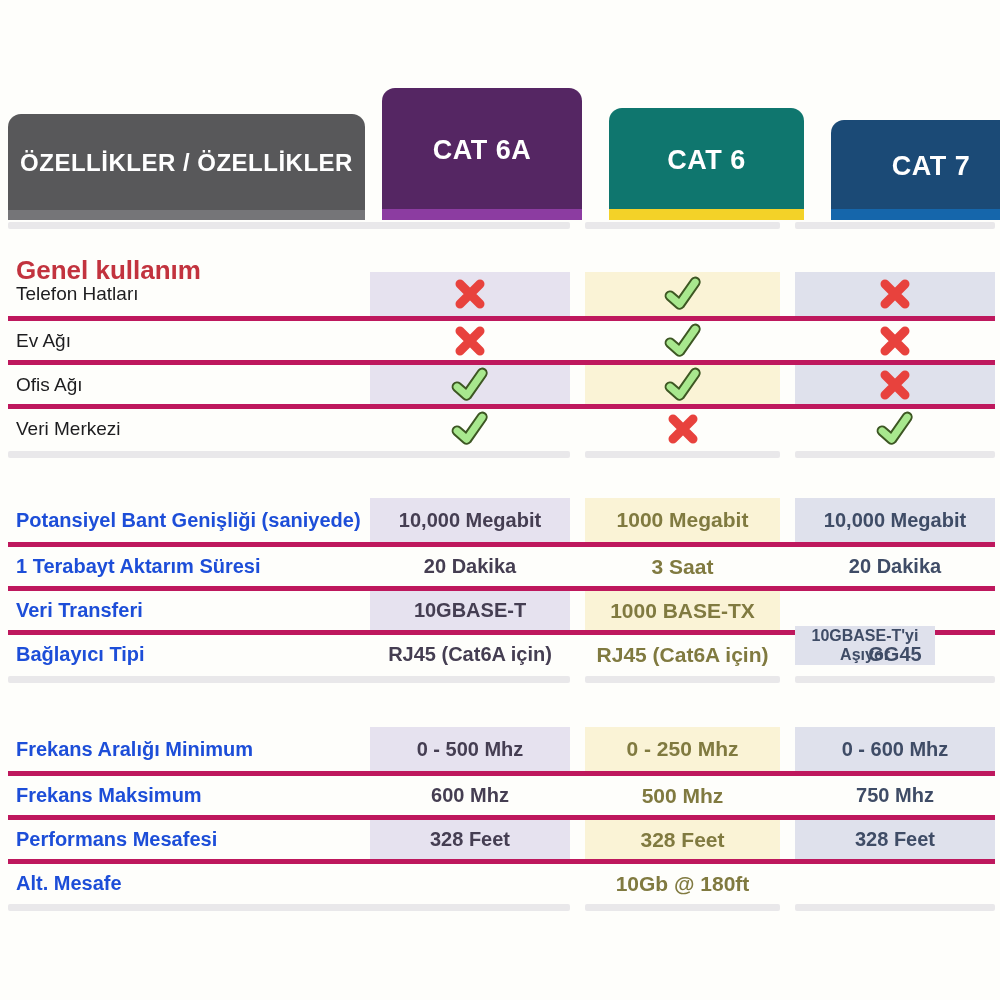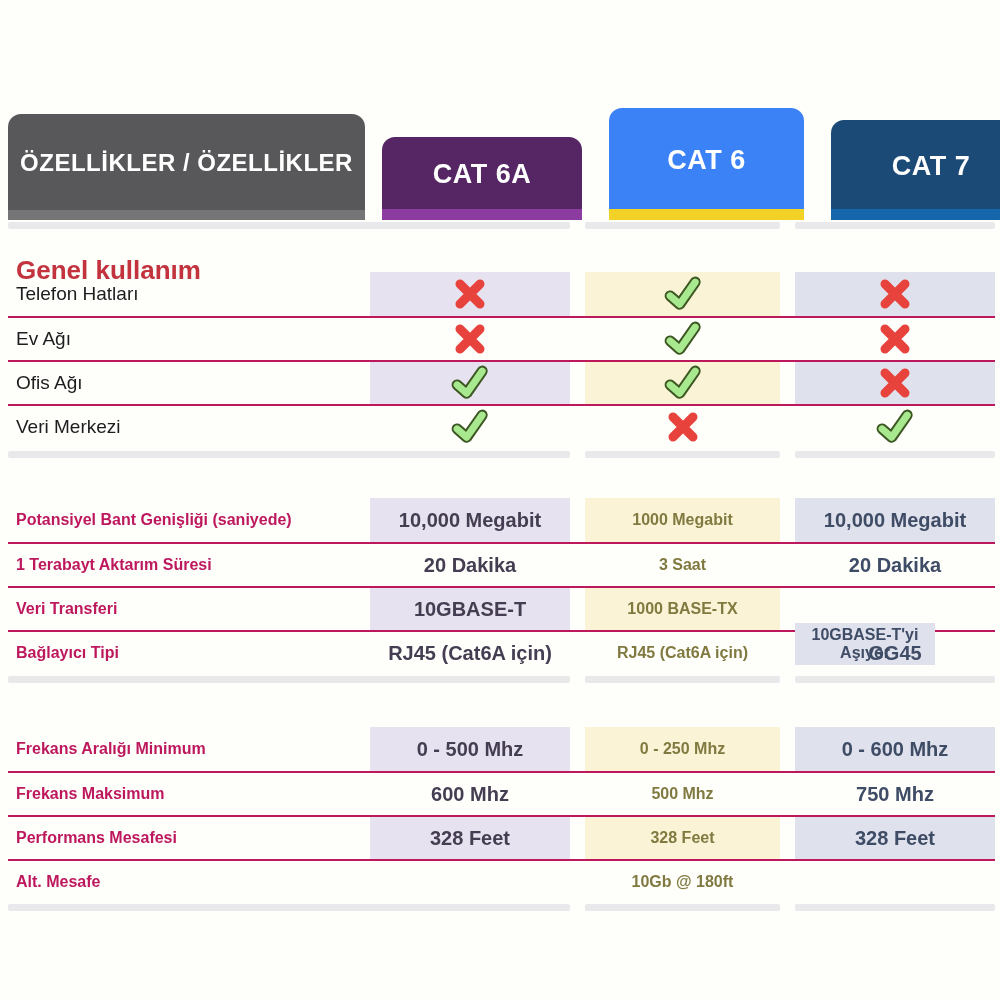--- a/index.html
+++ b/index.html
@@ -16,23 +16,23 @@
     display:flex;align-items:flex-end;height:112px;gap:12px;
   }
   .tab{
     position:relative;border-radius:13px 13px 0 0;overflow:hidden;
     display:flex;align-items:center;justify-content:center;
     color:#ffffff;font-weight:bold;letter-spacing:.5px;
   }
   .tab .strip{position:absolute;left:0;right:0;bottom:0;height:11px;}
   .tab-features{width:357px;height:106px;background:#58585a;font-size:24px;margin-right:5px;}
   .tab-features .strip{background:#757578;height:10px;}
-  .tab-cat6a{width:200px;height:83px;background:#552663;font-size:27px;margin-right:15px;}
+  .tab-cat6a{width:200px;height:132px;background:#552663;font-size:27px;margin-right:15px;}
   .tab-cat6a .strip{background:#8c3ca1;}
-  .tab-cat6{width:195px;height:112px;background:#3b82f6;font-size:27px;margin-right:15px;}
+  .tab-cat6{width:195px;height:112px;background:#0f766e;font-size:27px;margin-right:15px;}
   .tab-cat6 .strip{background:#f3d228;}
   .tab-cat7{width:200px;height:100px;background:#1b4a76;font-size:27px;}
   .tab-cat7 .strip{background:#1566ab;}
   .tab-text{position:relative;top:-4px;}
 
   
   .divider{position:absolute;left:8px;display:flex;height:7px;}
   .divider .seg1{width:562px;background:#e9e8ea;margin-right:15px;border-radius:2px;}
   .divider .seg2{width:195px;background:#e9e8ea;margin-right:15px;border-radius:2px;}
   .divider .seg3{width:200px;background:#e9e8ea;border-radius:2px;}
@@ -41,33 +41,33 @@
   
   .section-heading{
     position:absolute;top:234px;left:8px;
     padding-left:8px;
     font-size:26px;font-weight:bold;color:#c2333e;margin-top:21px;
   }
 
   
   .rows{position:absolute;left:8px;width:987px;}
   .rows-1{top:272px;} .rows-2{top:498px;} .rows-3{top:727px;}
-  .row{display:flex;height:44px;border-top:2px solid #be185d;box-sizing:border-box;}
+  .row{display:flex;height:44px;border-top:5px solid #be185d;box-sizing:border-box;}
   .row:first-child{border-top:none;}
   .cell{display:flex;align-items:center;height:100%;box-sizing:border-box;}
   .col-label{width:357px;padding-left:8px;}
   .col-a{width:200px;margin-left:5px;justify-content:center;text-align:center;}
   .col-b{width:195px;margin-left:15px;justify-content:center;text-align:center;}
   .col-c{width:200px;margin-left:15px;justify-content:center;text-align:center;}
 
   .usage-label{font-size:19px;color:#1d1d1f;font-weight:500;}
-  .spec-label{font-size:16px;color:#be185d;font-weight:bold;}
+  .spec-label{font-size:20px;color:#1d4ed8;font-weight:bold;}
 
   .val-a{font-size:20px;font-weight:bold;color:#453e52;}
-  .val-b{font-size:16px;font-weight:bold;color:#807a40;}
+  .val-b{font-size:21px;font-weight:bold;color:#807a40;}
   .val-c{font-size:20px;font-weight:bold;color:#3f4c66;}
   .shade.col-a{background:#e6e2ef;}
   .shade.col-b{background:#faf3d6;}
   .shade.col-c{background:#dfe1ec;}
   .small-val{font-size:16px;line-height:1.15;max-width:140px;margin-top:35px;}
 
   .icon-box{display:flex;align-items:center;justify-content:center;}
 </style>
 </head>
 <body>

